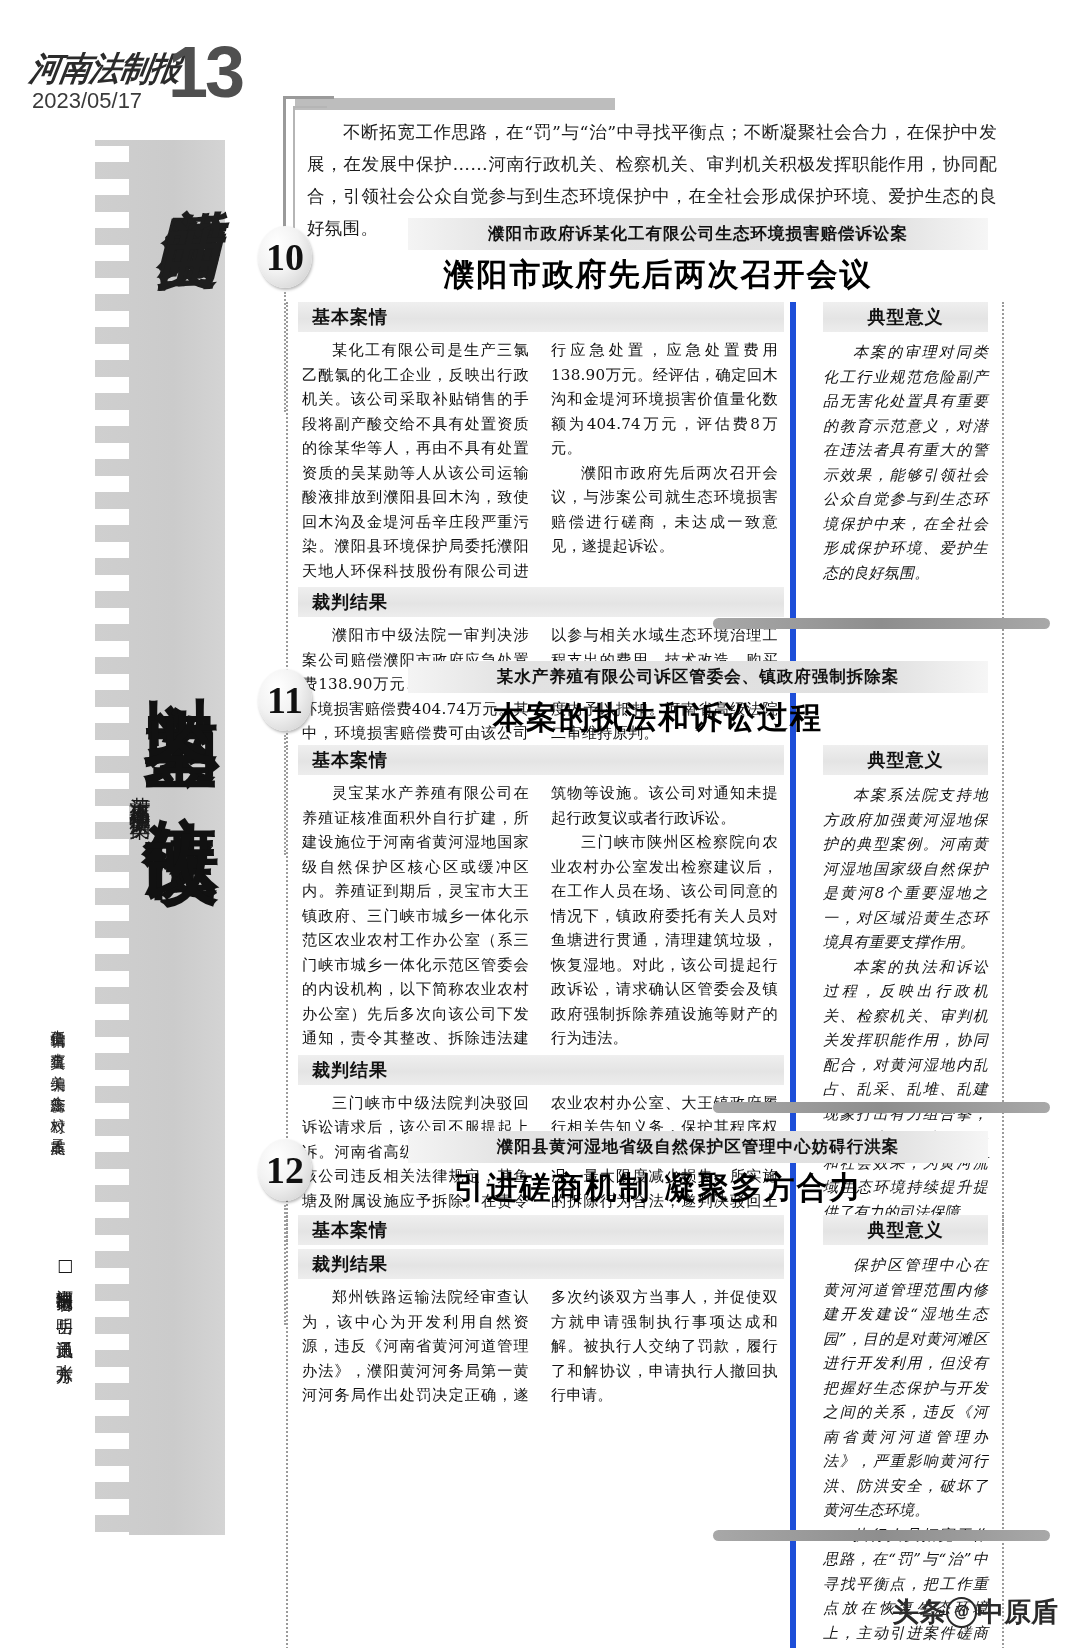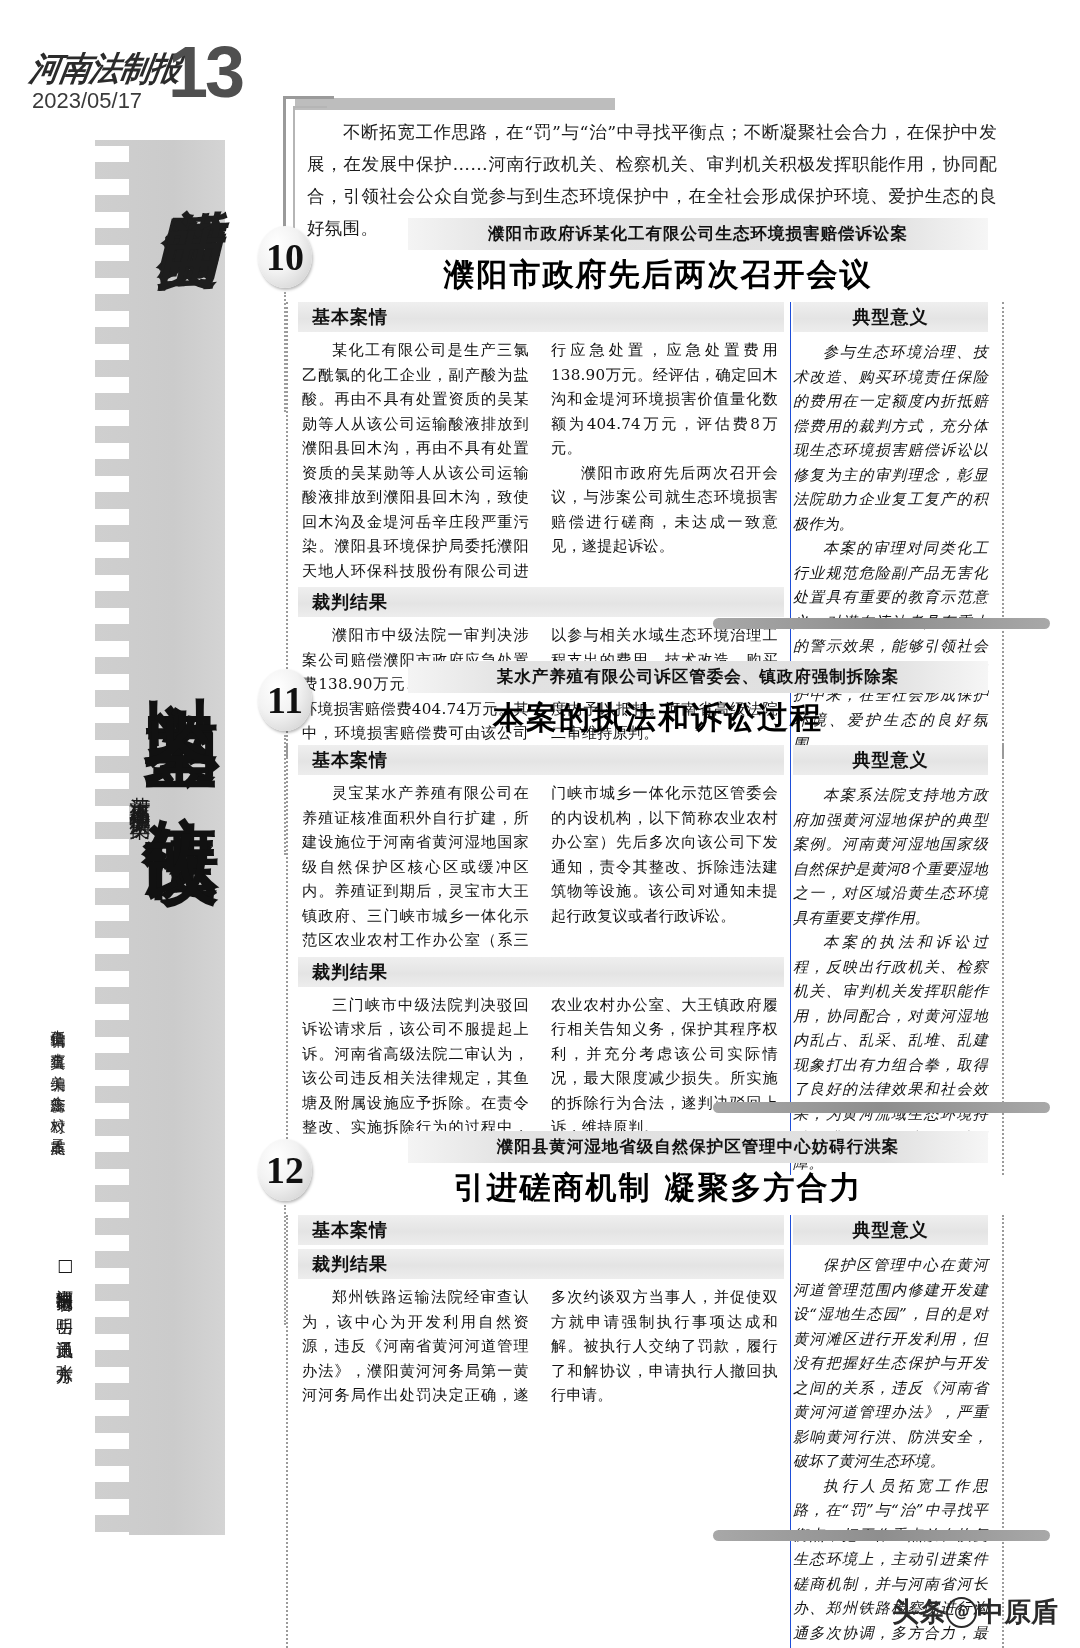--- a/index.html
+++ b/index.html
@@ -147,21 +147,21 @@
   }
   .case-body{
     position:absolute;left:28px;top:90px;width:714px;
     border-left:2px dotted #9a9a9a;
     border-right:2px dotted #9a9a9a;
   }
   .cols{display:flex;}
   .col-left{width:496px;padding:0 0 0 10px;box-sizing:border-box;}
   .col-right{
     width:206px;box-sizing:border-box;
-    border-left:1px solid #1d4ed8;padding:0 8px 0 2px;
+    border-left:6px solid #1d4ed8;padding:0 8px 0 27px;
     margin-left:6px;
   }
   .sect-bar{
     background:linear-gradient(to bottom,#efefef 0%,#e4e4e4 55%,#ededed 100%);
     height:30px;display:flex;align-items:center;
     font-family:"DejaVu Sans",sans-serif;
     font-size:18px;font-weight:bold;color:#111;
     padding-left:14px;letter-spacing:1px;
     margin-bottom:4px;
   }
@@ -274,51 +274,51 @@
 <div class="case" id="case-10" style="top:212px;">
   <div class="case-num">10</div>
   <div class="case-num-tail"></div>
   <div class="case-subject">濮阳市政府诉某化工有限公司生态环境损害赔偿诉讼案</div>
   <div class="case-head">濮阳市政府先后两次召开会议</div>
   <div class="case-body">
     <div class="cols">
       <div class="col-left">
         <div class="sect-bar">基本案情</div>
         <div class="twocol">
-          <p>某化工有限公司是生产三氯乙酰氯的化工企业，副产酸为盐酸。再由不具有处置资质的吴某勋等人从该公司运输酸液排放到濮阳县回木沟，再由不具有处置资质的吴某勋等人从该公司运输酸液排放到濮阳县回木沟，致使回木沟及金堤河岳辛庄段严重污染。濮阳县环境保护局委托濮阳天地人环保科技股份有限公司进行应急处置，应急处置费用138.90万元。经评估，确定回木沟和金堤河环境损害价值量化数额为404.74万元，评估费8万元。</p>
+          <p>某化工有限公司是生产三氯乙酰氯的化工企业，反映出行政机关。该公司采取补贴销售的手段将副产酸交给不具有处置资质的徐某华等人，再由不具有处置资质的吴某勋等人从该公司运输酸液排放到濮阳县回木沟，致使回木沟及金堤河岳辛庄段严重污染。濮阳县环境保护局委托濮阳天地人环保科技股份有限公司进行应急处置，应急处置费用138.90万元。经评估，确定回木沟和金堤河环境损害价值量化数额为404.74万元，评估费8万元。</p>
           <p>濮阳市政府先后两次召开会议，与涉案公司就生态环境损害赔偿进行磋商，未达成一致意见，遂提起诉讼。</p>
         </div>
         <div class="sect-bar">裁判结果</div>
         <div class="twocol">
           <p>濮阳市中级法院一审判决涉案公司赔偿濮阳市政府应急处置费138.90万元、评估费8万元、环境损害赔偿费404.74万元。其中，环境损害赔偿费可由该公司以参与相关水域生态环境治理工程支出的费用、技术改造、购买环境污染责任险等方式在一定额度内予以抵扣。河南省高级法院二审维持原判。</p>
         </div>
       </div>
       <div class="col-right">
         <div class="sect-bar right">典型意义</div>
         <div class="rtext">
-          <p>参与生态环境治理、技术改造、购买环境责任保险的费用在一定额度内折抵赔偿费用的裁判方式，充分体现生态环境损害赔偿诉讼以修复为主的审判理念，彰显法院助力企业复工复产的积极作为。</p>
           <p>本案的审理对同类化工行业规范危险副产品无害化处置具有重要的教育示范意义，对潜在违法者具有重大的警示效果，能够引领社会公众自觉参与到生态环境保护中来，在全社会形成保护环境、爱护生态的良好氛围。</p>
         </div>
       </div>
     </div>
   </div>
   <div class="pill" style="left:455px;top:406px;width:337px;"></div>
 </div>
 
 <div class="case" id="case-11" style="top:655px;">
   <div class="case-num">11</div>
   <div class="case-num-tail"></div>
   <div class="case-subject">某水产养殖有限公司诉区管委会、镇政府强制拆除案</div>
   <div class="case-head">本案的执法和诉讼过程</div>
   <div class="case-body">
     <div class="cols">
       <div class="col-left">
         <div class="sect-bar">基本案情</div>
         <div class="twocol">
           <p>灵宝某水产养殖有限公司在养殖证核准面积外自行扩建，所建设施位于河南省黄河湿地国家级自然保护区核心区或缓冲区内。养殖证到期后，灵宝市大王镇政府、三门峡市城乡一体化示范区农业农村工作办公室（系三门峡市城乡一体化示范区管委会的内设机构，以下简称农业农村办公室）先后多次向该公司下发通知，责令其整改、拆除违法建筑物等设施。该公司对通知未提起行政复议或者行政诉讼。</p>
+          <p>三门峡市陕州区检察院向农业农村办公室发出检察建议后，在工作人员在场、该公司同意的情况下，镇政府委托有关人员对鱼塘进行贯通，清理建筑垃圾，恢复湿地。对此，该公司提起行政诉讼，请求确认区管委会及镇政府强制拆除养殖设施等财产的行为违法。</p>
         </div>
         <div class="sect-bar">裁判结果</div>
         <div class="twocol">
           <p>三门峡市中级法院判决驳回诉讼请求后，该公司不服提起上诉。河南省高级法院二审认为，该公司违反相关法律规定，其鱼塘及附属设施应予拆除。在责令整改、实施拆除行为的过程中，农业农村办公室、大王镇政府履行相关告知义务，保护其程序权利，并充分考虑该公司实际情况，最大限度减少损失。所实施的拆除行为合法，遂判决驳回上诉，维持原判。</p>
         </div>
       </div>
       <div class="col-right">
         <div class="sect-bar right">典型意义</div>
         <div class="rtext">
           <p>本案系法院支持地方政府加强黄河湿地保护的典型案例。河南黄河湿地国家级自然保护是黄河8个重要湿地之一，对区域沿黄生态环境具有重要支撑作用。</p>

